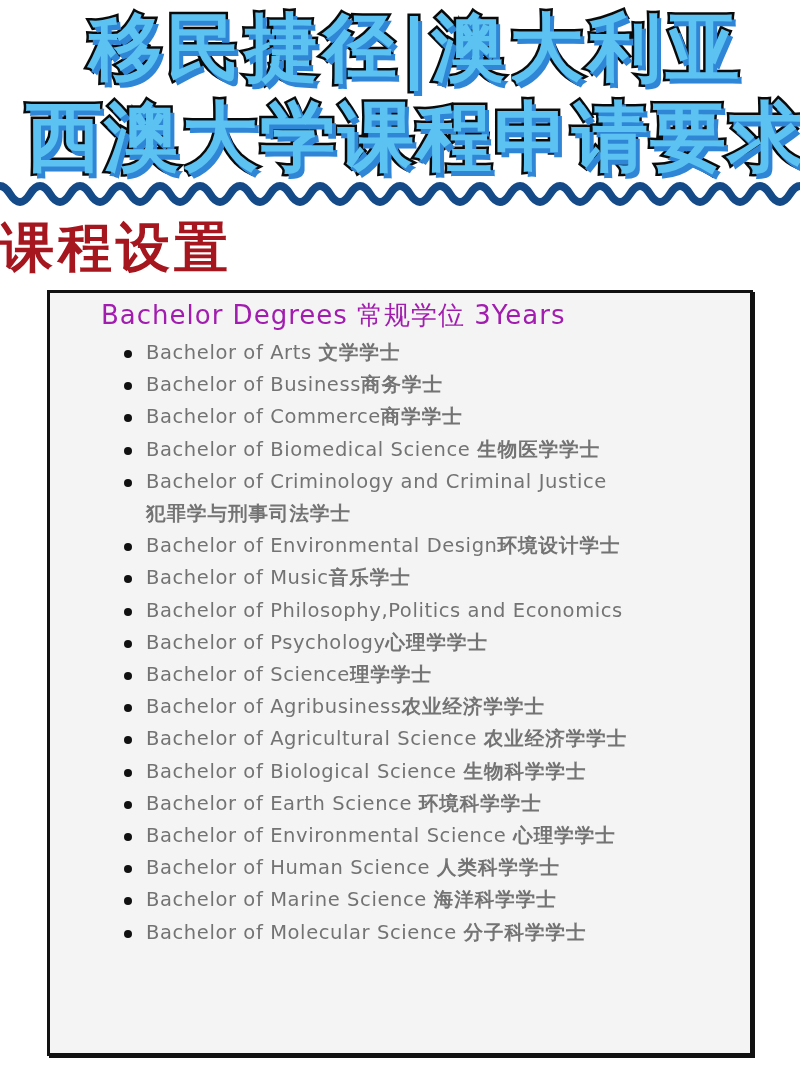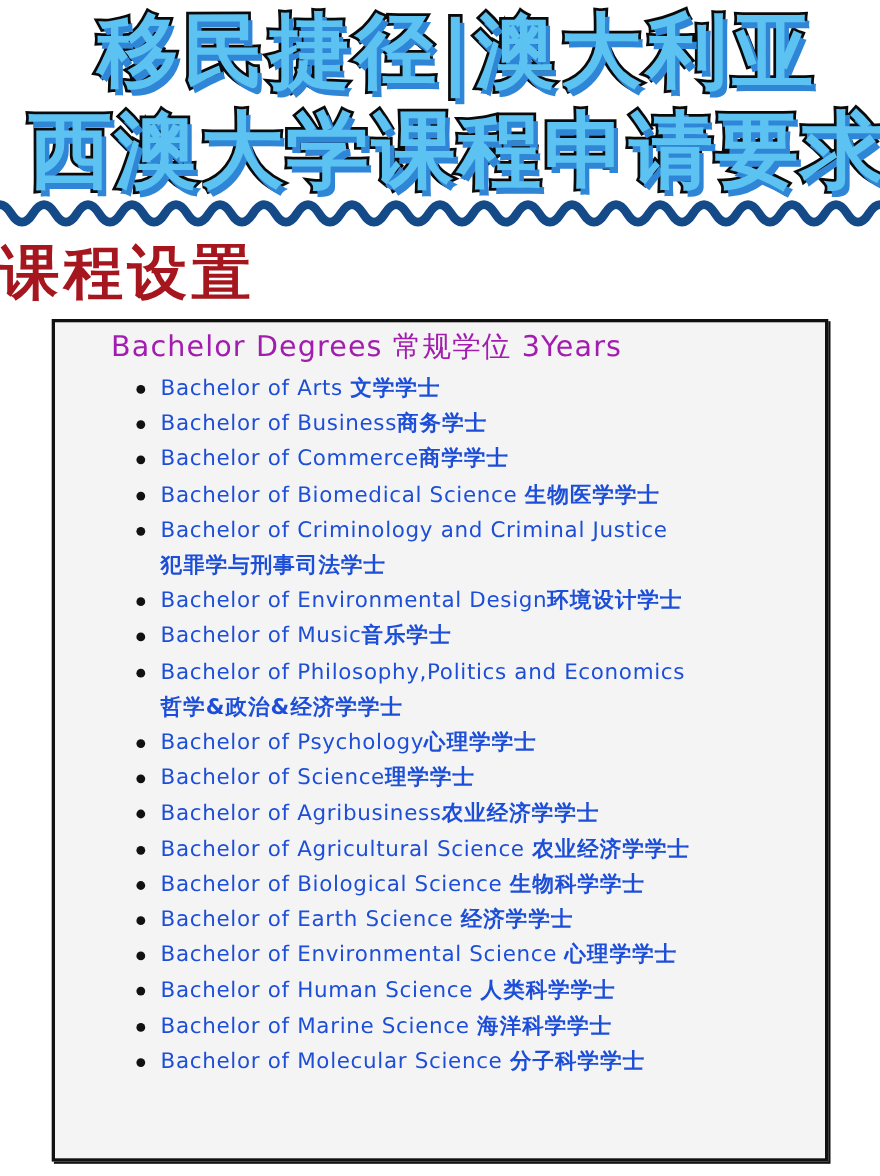--- a/index.html
+++ b/index.html
@@ -85,21 +85,21 @@
       top: 44px;
       margin: 0;
       padding: 0;
       list-style: none;
     }
     .course-item {
       position: relative;
       padding-left: 96px;
       font-size: 19.5px;
       line-height: 32.2px;
-      color: #1d4ed8;
+      color: #737373;
       white-space: nowrap;
       font-family: "DejaVu Sans", sans-serif;
       letter-spacing: 0.6px;
     }
     .course-item .bullet {
       position: absolute;
       left: 74px;
       top: 13px;
       width: 8px;
       height: 8px;
@@ -129,25 +129,25 @@
 <div class="course-box">
   <div class="section-heading">Bachelor Degrees 常规学位 3Years</div>
   <ul class="course-list">
     <li class="course-item"><span class="bullet"></span><span>Bachelor of Arts </span><span class="zh">文学学士</span></li>
     <li class="course-item"><span class="bullet"></span><span>Bachelor of Business</span><span class="zh">商务学士</span></li>
     <li class="course-item"><span class="bullet"></span><span>Bachelor of Commerce</span><span class="zh">商学学士</span></li>
     <li class="course-item"><span class="bullet"></span><span>Bachelor of Biomedical Science </span><span class="zh">生物医学学士</span></li>
     <li class="course-item"><span class="bullet"></span><span>Bachelor of Criminology and Criminal Justice</span><span class="zh line2">犯罪学与刑事司法学士</span></li>
     <li class="course-item"><span class="bullet"></span><span>Bachelor of Environmental Design</span><span class="zh">环境设计学士</span></li>
     <li class="course-item"><span class="bullet"></span><span>Bachelor of Music</span><span class="zh">音乐学士</span></li>
-    <li class="course-item"><span class="bullet"></span><span>Bachelor of Philosophy,Politics and Economics</span><span class="zh line2">哲学&amp;政治&amp;经济学学士</span></li>
+    <li class="course-item"><span class="bullet"></span><span>Bachelor of Philosophy,Politics and Economics</span></li>
     <li class="course-item"><span class="bullet"></span><span>Bachelor of Psychology</span><span class="zh">心理学学士</span></li>
     <li class="course-item"><span class="bullet"></span><span>Bachelor of Science</span><span class="zh">理学学士</span></li>
     <li class="course-item"><span class="bullet"></span><span>Bachelor of Agribusiness</span><span class="zh">农业经济学学士</span></li>
     <li class="course-item"><span class="bullet"></span><span>Bachelor of Agricultural Science </span><span class="zh">农业经济学学士</span></li>
     <li class="course-item"><span class="bullet"></span><span>Bachelor of Biological Science </span><span class="zh">生物科学学士</span></li>
-    <li class="course-item"><span class="bullet"></span><span>Bachelor of Earth Science </span><span class="zh">经济学学士</span></li>
+    <li class="course-item"><span class="bullet"></span><span>Bachelor of Earth Science </span><span class="zh">环境科学学士</span></li>
     <li class="course-item"><span class="bullet"></span><span>Bachelor of Environmental Science </span><span class="zh">心理学学士</span></li>
     <li class="course-item"><span class="bullet"></span><span>Bachelor of Human Science </span><span class="zh">人类科学学士</span></li>
     <li class="course-item"><span class="bullet"></span><span>Bachelor of Marine Science </span><span class="zh">海洋科学学士</span></li>
     <li class="course-item"><span class="bullet"></span><span>Bachelor of Molecular Science </span><span class="zh">分子科学学士</span></li>
   </ul>
 </div>
 
 </body></html>

